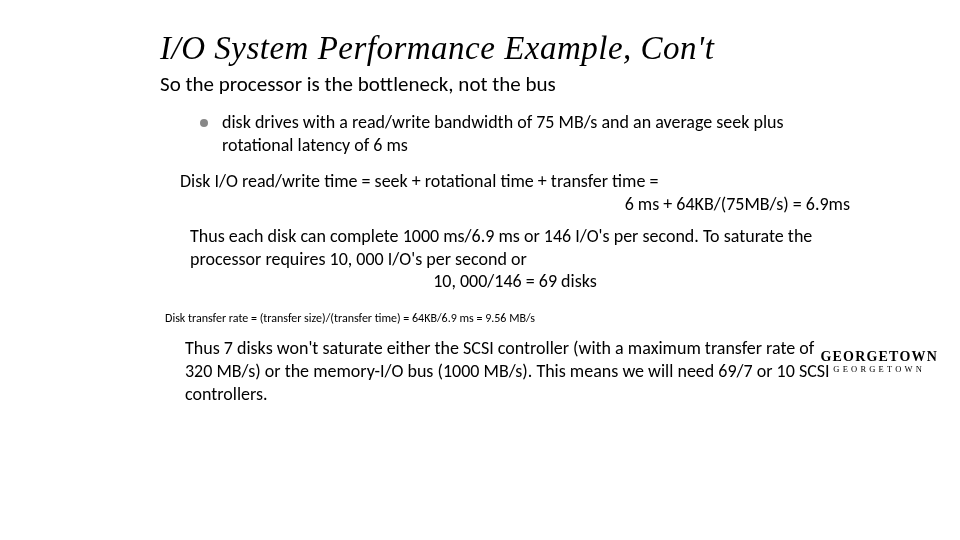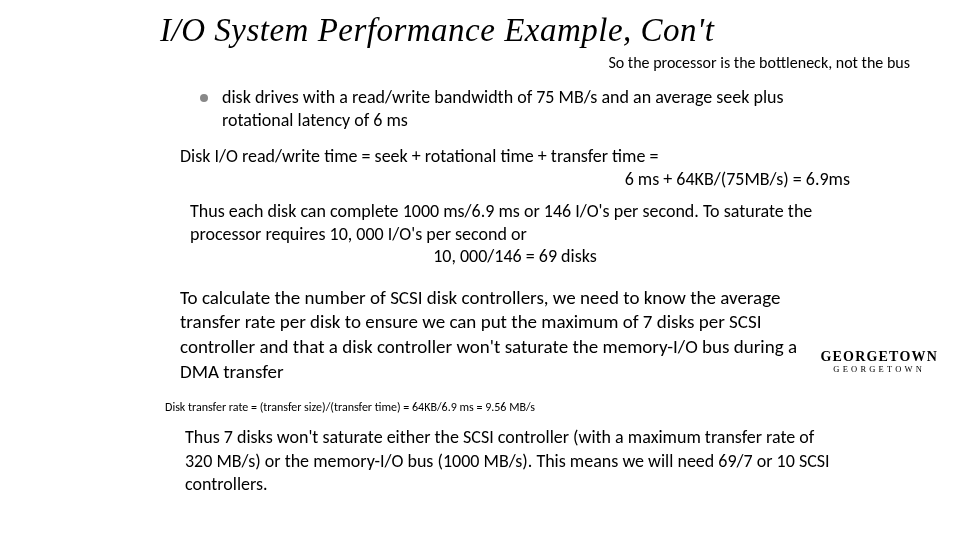--- a/index.html
+++ b/index.html
@@ -1,19 +1,19 @@
 <!DOCTYPE html>
 <html><head>
 <meta charset="utf-8">
 <style>
   * { margin: 0; padding: 0; box-sizing: border-box; }
   html, body { width: 960px; height: 540px; background: #fff; font-family: Calibri, "Segoe UI", Arial, sans-serif; color: #000; }
-  .slide { position: relative; width: 960px; height: 384px; padding: 12px 50px 30px 50px; }
+  .slide { position: relative; width: 960px; height: 384px; padding: 30px 50px 30px 50px; }
   .title { font-family: "Palatino Linotype", "Book Antiqua", Palatino, Georgia, serif; font-style: italic; font-size: 33px; font-weight: 400; margin-left: 110px; margin-bottom: 4px; letter-spacing: 0.5px; }
-  .subtitle { font-size: 16px; margin-left: 110px; margin-bottom: 14px; text-align: right; }
+  .subtitle { font-size: 21px; margin-left: 110px; margin-bottom: 14px; }
   .bullet-row { display: flex; align-items: flex-start; margin-left: 150px; margin-right: 60px; margin-bottom: 14px; }
   .bullet-dot { width: 8px; height: 8px; border-radius: 50%; background: #888; flex-shrink: 0; margin-top: 8px; margin-right: 14px; }
   .bullet-text { font-size: 18px; line-height: 1.25; }
   .calc1 { font-size: 18px; margin-left: 130px; margin-right: 60px; line-height: 1.25; margin-bottom: 10px; }
   .calc1-line2 { display: block; text-align: right; }
   .calc2 { font-size: 18px; margin-left: 140px; margin-right: 70px; line-height: 1.25; margin-bottom: 18px; }
   .calc2-line2 { display: block; text-align: center; }
   .para { font-size: 19px; margin-left: 130px; margin-right: 80px; line-height: 1.3; margin-bottom: 16px; }
   .calc3 { font-size: 12px; margin-left: 115px; margin-right: 60px; margin-bottom: 12px; }
   .calc4 { font-size: 18px; margin-left: 135px; margin-right: 70px; line-height: 1.3; }
@@ -38,21 +38,20 @@
   <div class="calc1">
     <span>Disk I/O read/write time = seek + rotational time + transfer time =</span>
     <span class="calc1-line2">6 ms + 64KB/(75MB/s) = 6.9ms</span>
   </div>
 
   <div class="calc2">
     <span>Thus each disk can complete 1000 ms/6.9 ms or 146 I/O's per second.  To saturate the processor requires 10, 000 I/O's per second or</span>
     <span class="calc2-line2">10, 000/146 = 69 disks</span>
   </div>
 
-  <div class="para">To calculate the number of SCSI disk controllers, we need to know the average transfer rate per disk to ensure we can put the maximum of 7 disks per SCSI controller and that a disk controller won't saturate the memory-I/O bus during a DMA transfer</div>
 
   <div class="calc3">Disk transfer rate = (transfer size)/(transfer time) = 64KB/6.9 ms = 9.56 MB/s</div>
 
   <div class="calc4">Thus 7 disks won't saturate either the SCSI controller (with a maximum transfer rate of 320 MB/s) or the memory-I/O bus (1000 MB/s).  This means we will need 69/7 or 10 SCSI controllers.</div>
 
   <div class="logo">
     <div class="logo-main">GEORGETOWN</div>
     <div class="logo-sub">GEORGETOWN</div>
   </div>
 

